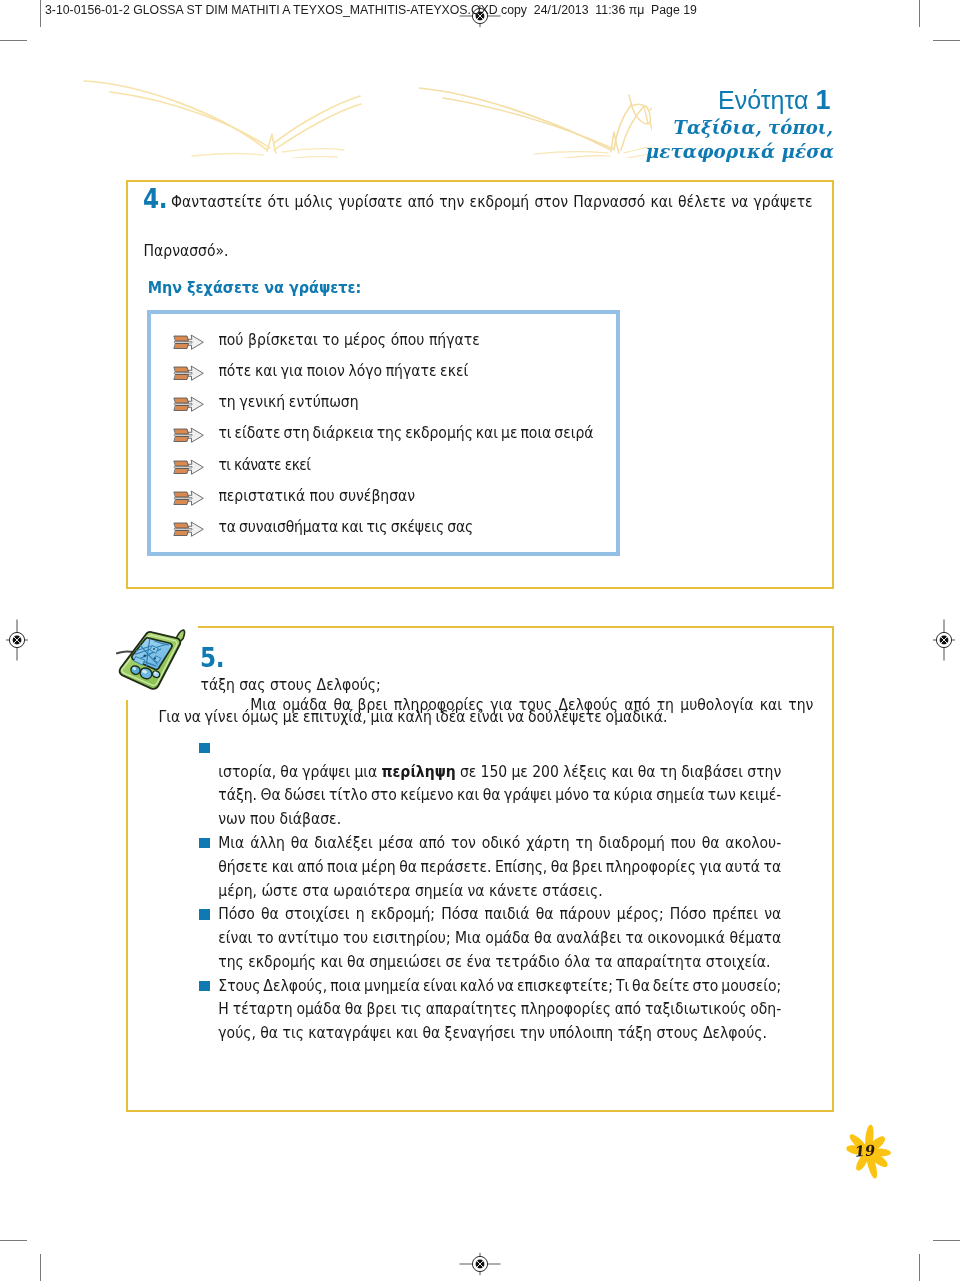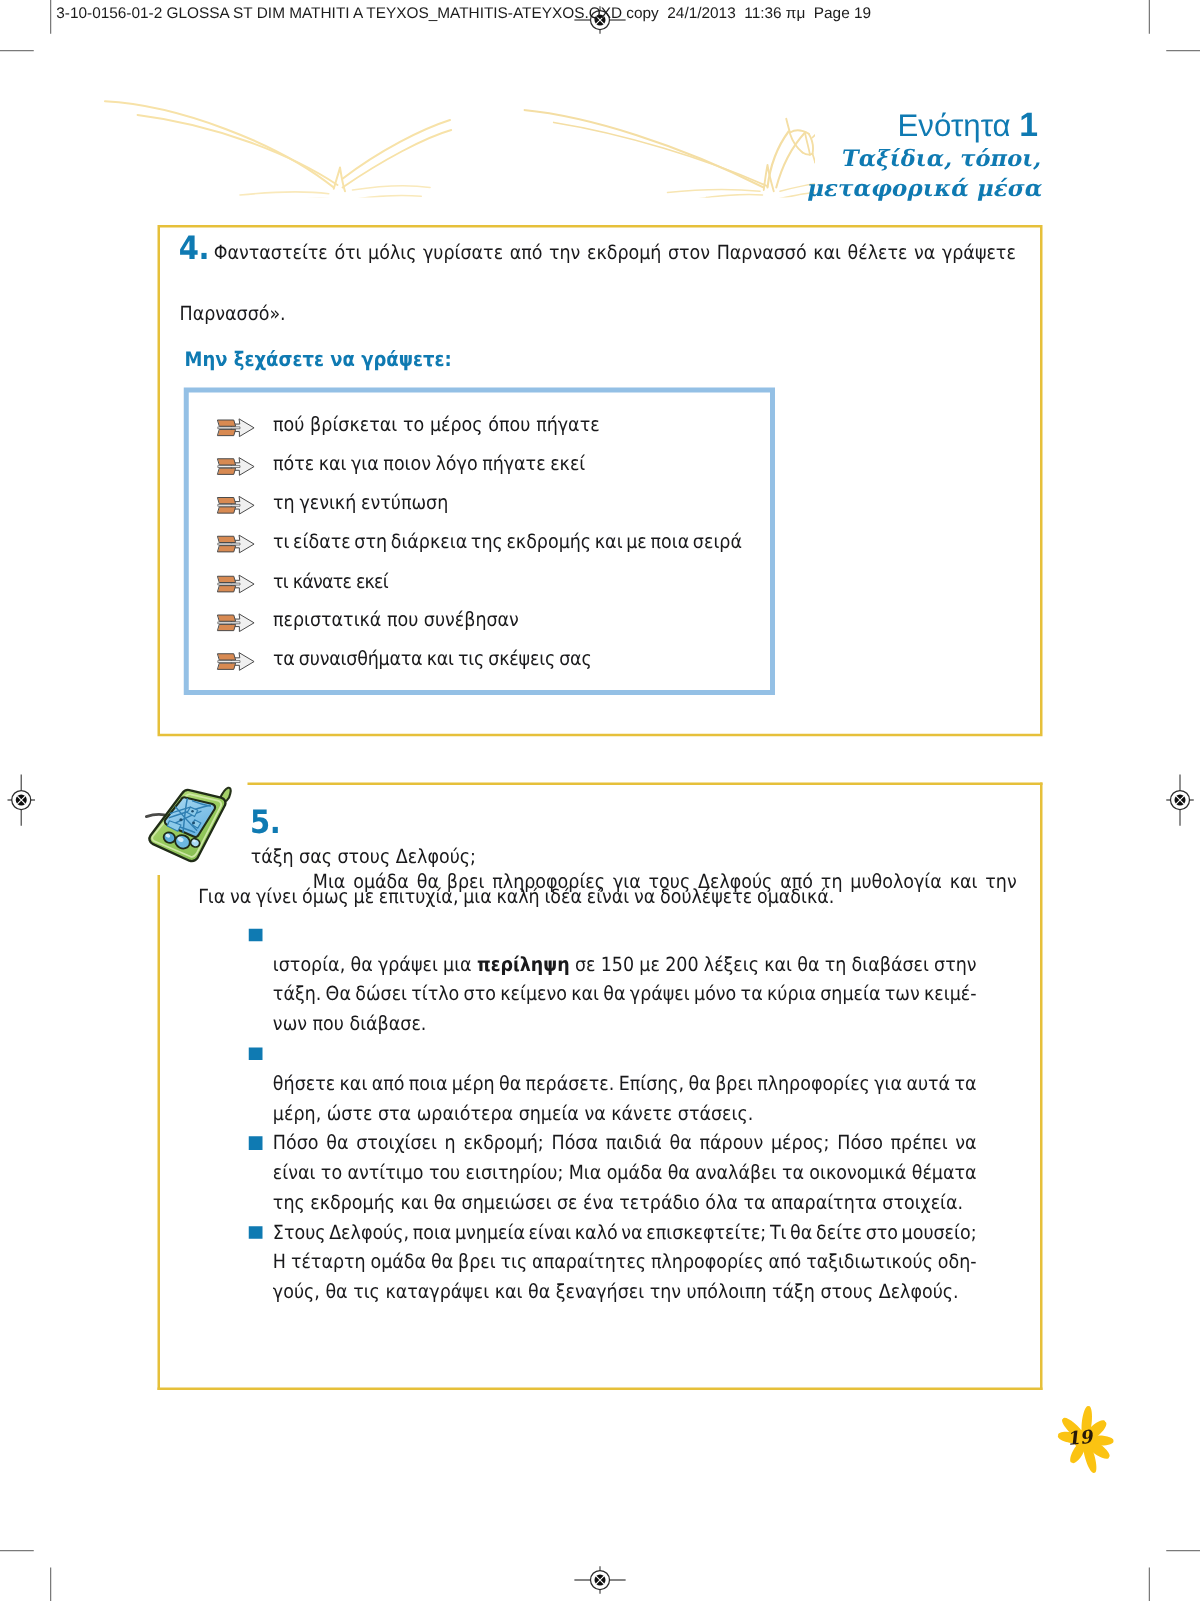--- a/index.html
+++ b/index.html
@@ -252,20 +252,21 @@
       </svg></div>
   <div class="exnum" style="left:200px;top:645.8px;">5.</div>
   <div class="tline" style="left:200.5px;top:678.4px;word-spacing:0.0px;">τάξη σας στους Δελφούς;</div>
   <div class="tline" style="left:158.5px;top:710.3px;word-spacing:-0.67px;">Για να γίνει όμως με επιτυχία, μια καλή ιδέα είναι να δουλέψετε ομαδικά.</div>
   <span class="sq" style="left:199.3px;top:742.8px;"></span>
   <div class="jline" style="left:218.3px;top:698px;word-spacing:1.86px;margin-left:32px;"><span>Μια ομάδα θα βρει πληροφορίες για τους Δελφούς από τη μυθολογία και την</span></div>
   <div class="jline" style="left:218.3px;top:764.7px;word-spacing:-0.23px;"><span>ιστορία, θα γράψει μια </span><b>περίληψη</b><span> σε 150 με 200 λέξεις και θα τη διαβάσει στην</span></div>
   <div class="jline" style="left:218.3px;top:788.4px;word-spacing:-0.99px;"><span>τάξη. Θα δώσει τίτλο στο κείμενο και θα γράψει μόνο τα κύρια σημεία των κειμέ-</span></div>
   <div class="jline" style="left:218.3px;top:812.2px;"><span>νων που διάβασε.</span></div>
   <span class="sq" style="left:199.3px;top:837.9px;"></span>
+  <div class="jline" style="left:218.3px;top:836.0px;word-spacing:1.41px;"><span>Μια άλλη θα διαλέξει μέσα από τον οδικό χάρτη τη διαδρομή που θα ακολου-</span></div>
   <div class="jline" style="left:218.3px;top:859.7px;word-spacing:-0.93px;"><span>θήσετε και από ποια μέρη θα περάσετε. Επίσης, θα βρει πληροφορίες για αυτά τα</span></div>
   <div class="jline" style="left:218.3px;top:883.5px;"><span>μέρη, ώστε στα ωραιότερα σημεία να κάνετε στάσεις.</span></div>
   <span class="sq" style="left:199.3px;top:909.2px;"></span>
   <div class="jline" style="left:218.3px;top:907.3px;word-spacing:1.75px;"><span>Πόσο θα στοιχίσει η εκδρομή; Πόσα παιδιά θα πάρουν μέρος; Πόσο πρέπει να</span></div>
   <div class="jline" style="left:218.3px;top:954.8px;"><span>της εκδρομής και θα σημειώσει σε ένα τετράδιο όλα τα απαραίτητα στοιχεία.</span></div>
   <div class="jline" style="left:218.3px;top:931.1px;word-spacing:-0.11px;"><span>είναι το αντίτιμο του εισιτηρίου; Μια ομάδα θα αναλάβει τα οικονομικά θέματα</span></div>
   <span class="sq" style="left:199.3px;top:980.5px;"></span>
   <div class="jline" style="left:218.3px;top:978.6px;word-spacing:-1.53px;"><span>Στους Δελφούς, ποια μνημεία είναι καλό να επισκεφτείτε; Τι θα δείτε στο μουσείο;</span></div>
   <div class="jline" style="left:218.3px;top:1002.4px;word-spacing:-0.54px;"><span>Η τέταρτη ομάδα θα βρει τις απαραίτητες πληροφορίες από ταξιδιωτικούς οδη-</span></div>
   <div class="jline" style="left:218.3px;top:1026.1px;"><span>γούς, θα τις καταγράψει και θα ξεναγήσει την υπόλοιπη τάξη στους Δελφούς.</span></div>

